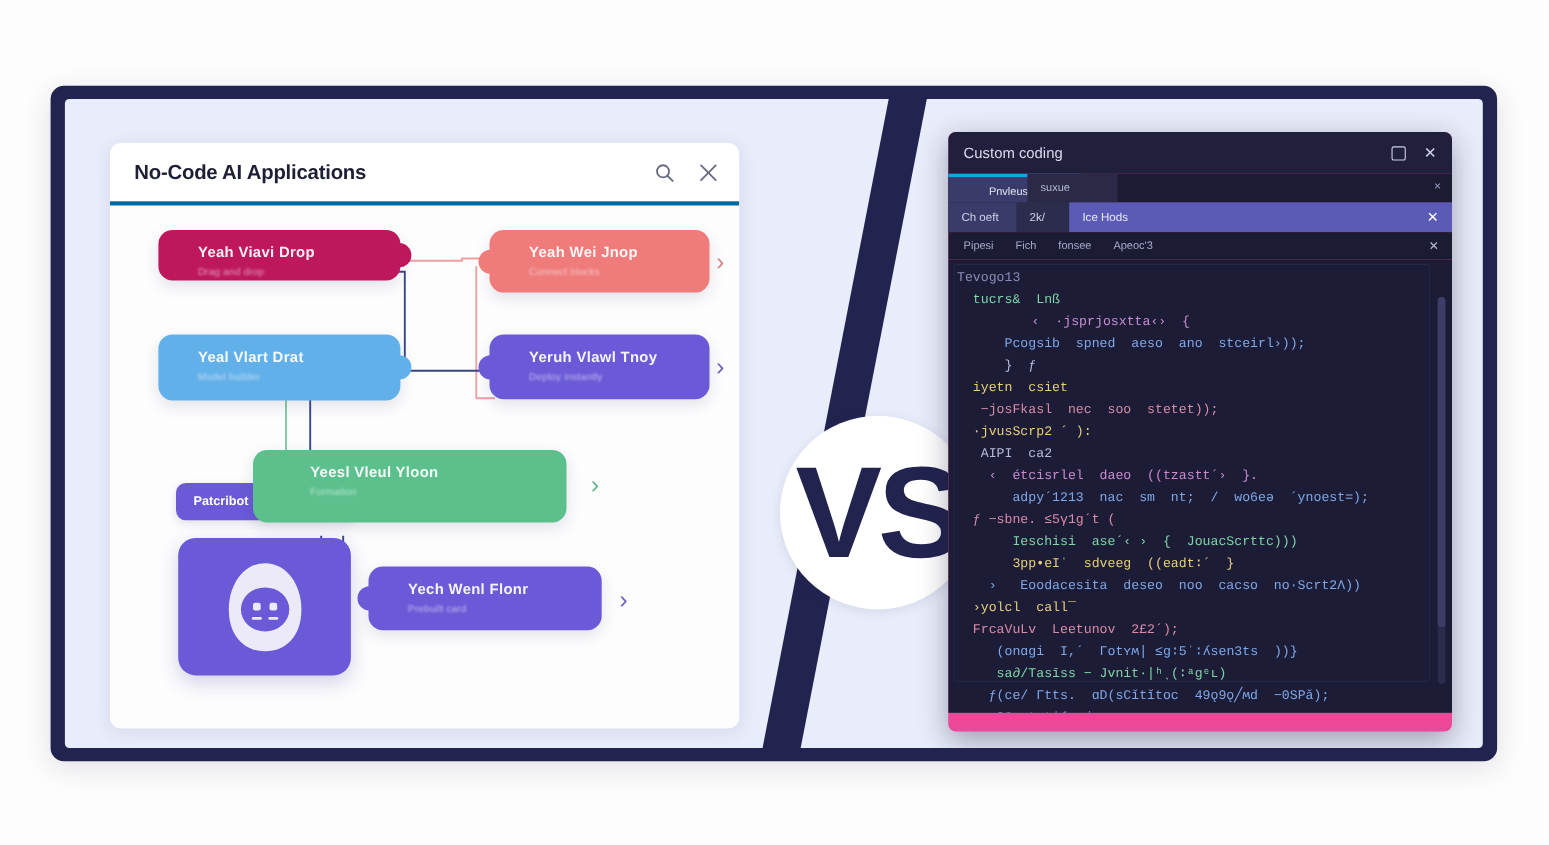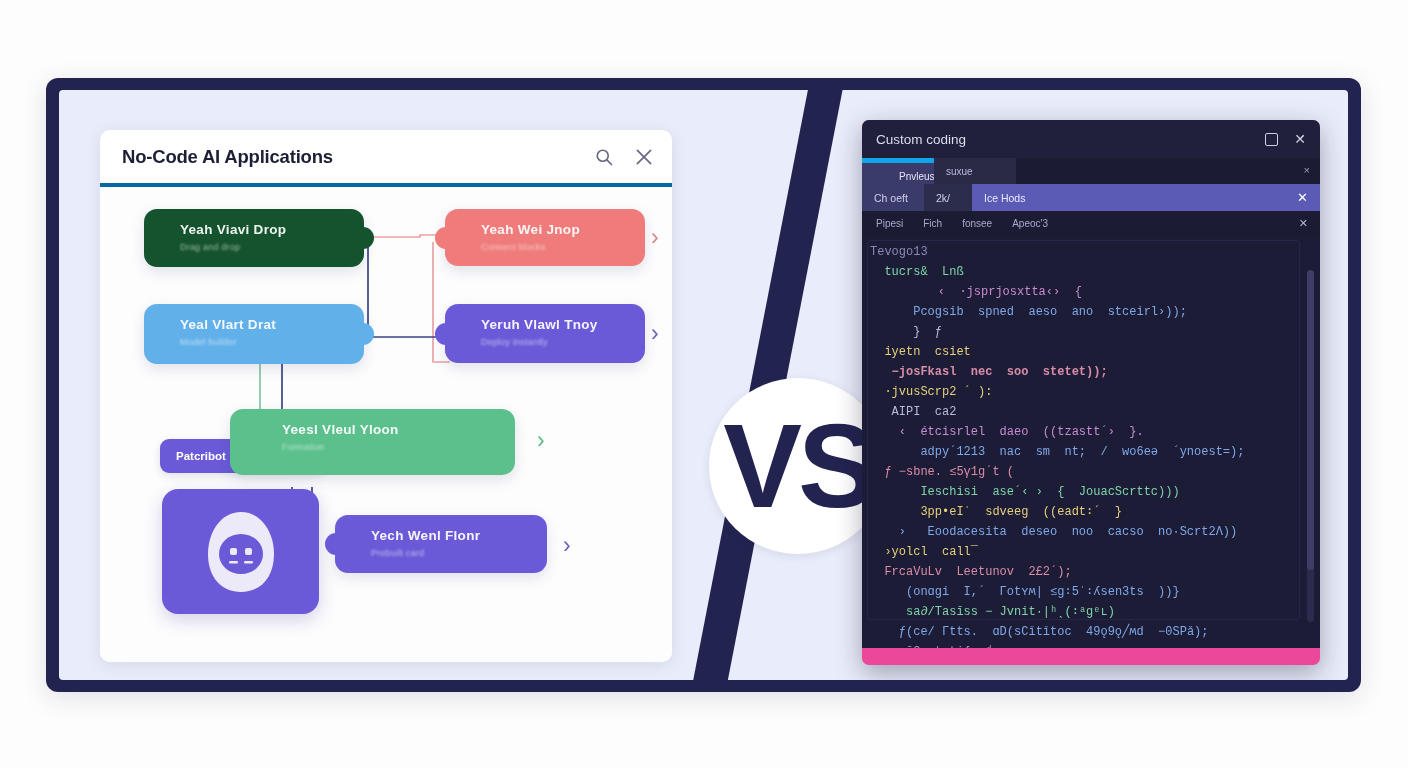--- a/index.html
+++ b/index.html
@@ -103,21 +103,21 @@
   }
   .cw-btns{margin-left:auto;display:flex;align-items:center;gap:16px;}
   .cw-btns div{color:#cfd0e6;font-size:14px;cursor:pointer;}
   .sq{width:11px;height:11px;border:1.6px solid #cfd0e6;border-radius:2px;}
 
   .tabrow{position:relative;height:26px;background:#1b1b33;}
   .tab{
     position:absolute;top:0;height:26px;display:flex;align-items:center;
     padding:0 12px;font-size:10px;color:#b9bbd8;filter:blur(.5px);
   }
-  .tab.active{background:#3b3b6b;color:#e3e4f6;border-top:5px solid #0ea5e9;padding-left:37px;}
+  .tab.active{background:#3b3b6b;color:#e3e4f6;border-top:3px solid #0ea5e9;padding-left:37px;}
   .tab.alt{background:#2a2a46;}
   .tabx{position:absolute;right:10px;top:6px;color:#9a9cc0;font-size:11px;}
 
   .row2{position:relative;height:27px;background:#1b1b33;}
   .seg{position:absolute;top:0;height:27px;display:flex;align-items:center;
        padding:0 12px;font-size:10.5px;color:#cdcfea;filter:blur(.5px);}
   .seg.p1{background:#3b3b6b;left:0;width:62px;}
   .seg.p2{background:#2c2c4c;left:62px;width:45px;}
   .seg.hi{background:#5b5bb5;left:110px;right:0;color:#e8e9ff;}
   .seg.hi .x{position:absolute;right:12px;color:#fff;font-size:13px;}
@@ -167,21 +167,21 @@
             <path d="M250,50 L320,50 L320,48 L350,48" stroke="#eda0a4" stroke-width="1.7" fill="none"></path>
             <path d="M333,55 L333,175 L350,175" stroke="#eda0a4" stroke-width="1.7" fill="none"></path>
             <path d="M262,60 L268,60 L268,150 L350,150" stroke="#3b4585" stroke-width="1.7" fill="none"></path>
             <path d="M256,150 L268,150" stroke="#3b4585" stroke-width="1.7" fill="none"></path>
             <path d="M160,172 L160,250 L172,250" stroke="#7fc9a2" stroke-width="1.7" fill="none"></path>
             <path d="M182,172 L182,255" stroke="#3b4585" stroke-width="1.7" fill="none"></path>
             <path d="M192,300 L192,375" stroke="#3b4585" stroke-width="1.7" fill="none"></path>
             <path d="M212,300 L212,375" stroke="#3b4585" stroke-width="1.7" fill="none"></path>
           </svg>
 
-          <div class="node nonub-l" style="left:44px;top:22px;width:220px;height:58px;background:#14532d;">
+          <div class="node nonub-l" style="left:44px;top:22px;width:220px;height:46px;background:#be185d;">
             <div class="t">Yeah Viavi Drop</div>
             <div class="s">Drag and drop</div>
           </div>
 
           <div class="node nonub-r" style="left:345px;top:22px;width:200px;height:57px;background:#ef7b7b;">
             <div class="t">Yeah Wei Jnop</div>
             <div class="s">Connect blocks</div>
           </div>
           <div class="chev" style="left:551px;top:37px;color:#d98686;">›</div>
 
@@ -274,21 +274,21 @@
 
         <div class="codebody">
           <div class="inner-edge"></div>
           <div id="code-lines">
               <div class="cline" style="color: rgb(138, 138, 184);">Tevogo13</div>
               <div class="cline" style="color: rgb(127, 212, 168);">  tucrs&amp;  Lnß</div>
               <div class="cline" style="color: rgb(201, 140, 208); margin-left: 39px;">    ‹  ·jsprjosxtta‹›  {</div>
               <div class="cline" style="color: rgb(127, 168, 232);">      Pcogsib  spned  aeso  ano  stceirl›));</div>
               <div class="cline" style="color: rgb(185, 187, 216);">      }  ƒ</div>
               <div class="cline" style="color: rgb(230, 208, 122);">  iyetn  csiet</div>
-              <div class="cline" style="color: rgb(217, 140, 168); font-weight: bold;">   −josFkasl  nec  soo  stetet));</div>
+              <div class="cline" style="color: rgb(217, 140, 168);">   −josFkasl  nec  soo  stetet));</div>
               <div class="cline" style="color: rgb(230, 208, 122);">  ·jvusScrp2 ´ ):</div>
               <div class="cline" style="color: rgb(185, 187, 216);">   AIPI  ca2</div>
               <div class="cline" style="color: rgb(201, 140, 208);">    ‹  étcisrlel  daeo  ((tzastt´›  }.</div>
               <div class="cline" style="color: rgb(127, 168, 232);">       adpy´1213  nac  sm  nt;  /  wo6eǝ  ´ynoest=);</div>
               <div class="cline" style="color: rgb(217, 140, 168);">  ƒ −sbne. ≤5γ1ɡ´t (</div>
               <div class="cline" style="color: rgb(127, 212, 168);">       Ieschisi  ase´‹ ›  {  JouacScrttc)))</div>
               <div class="cline" style="color: rgb(230, 208, 122);">       3pp•eΙˈ  sdveeg  ((eadt∶´  }</div>
               <div class="cline" style="color: rgb(127, 168, 232);">    ›   Eoodacesita  deseo  noo  cacso  no∙Scrt2Λ))</div>
               <div class="cline" style="color: rgb(230, 208, 122);">  ›yolcl  call‾</div>
               <div class="cline" style="color: rgb(217, 140, 168);">  FrcaVuLv  Leetunov  2£2´);</div>

